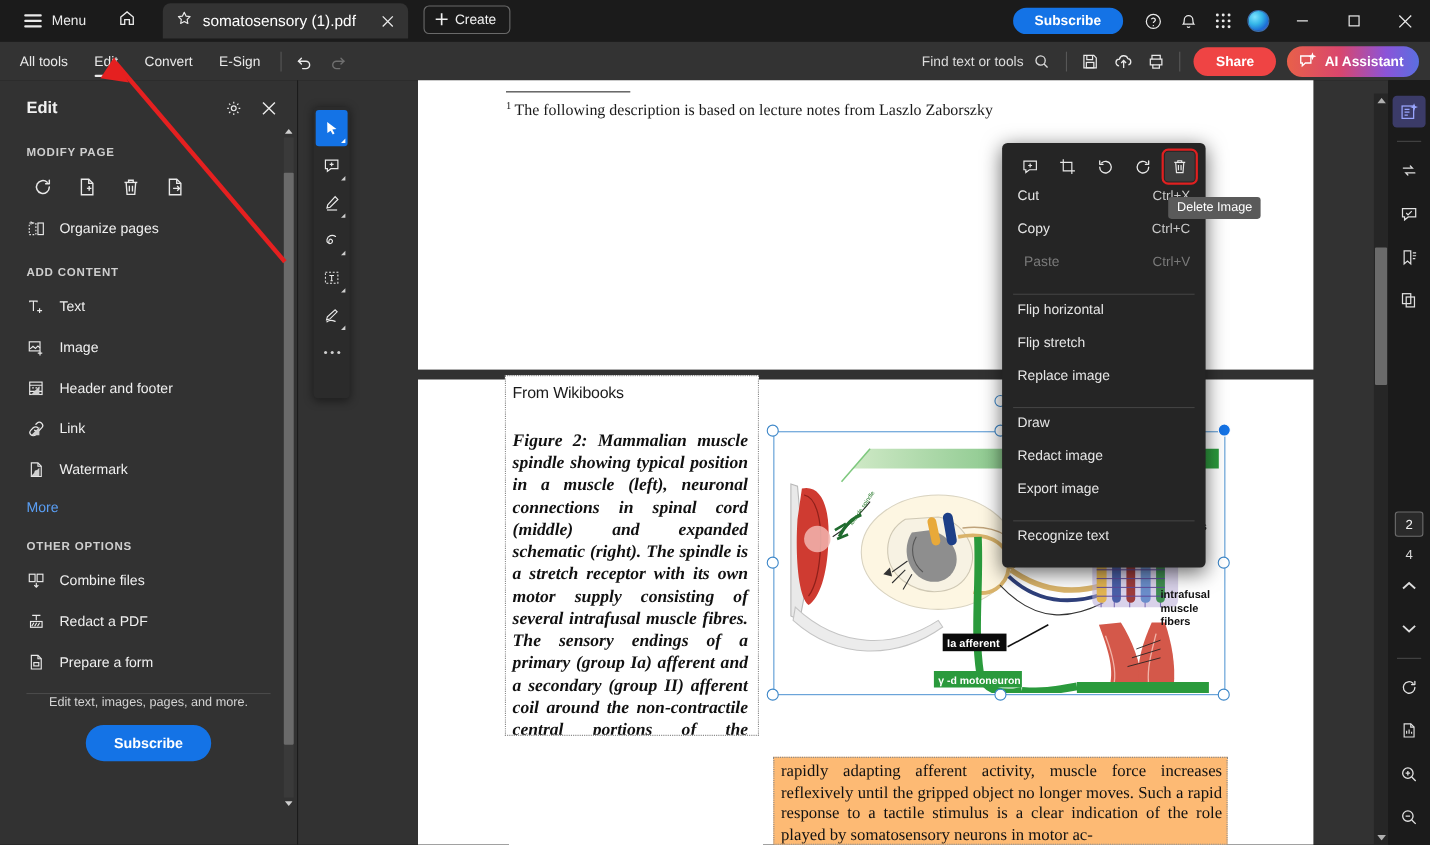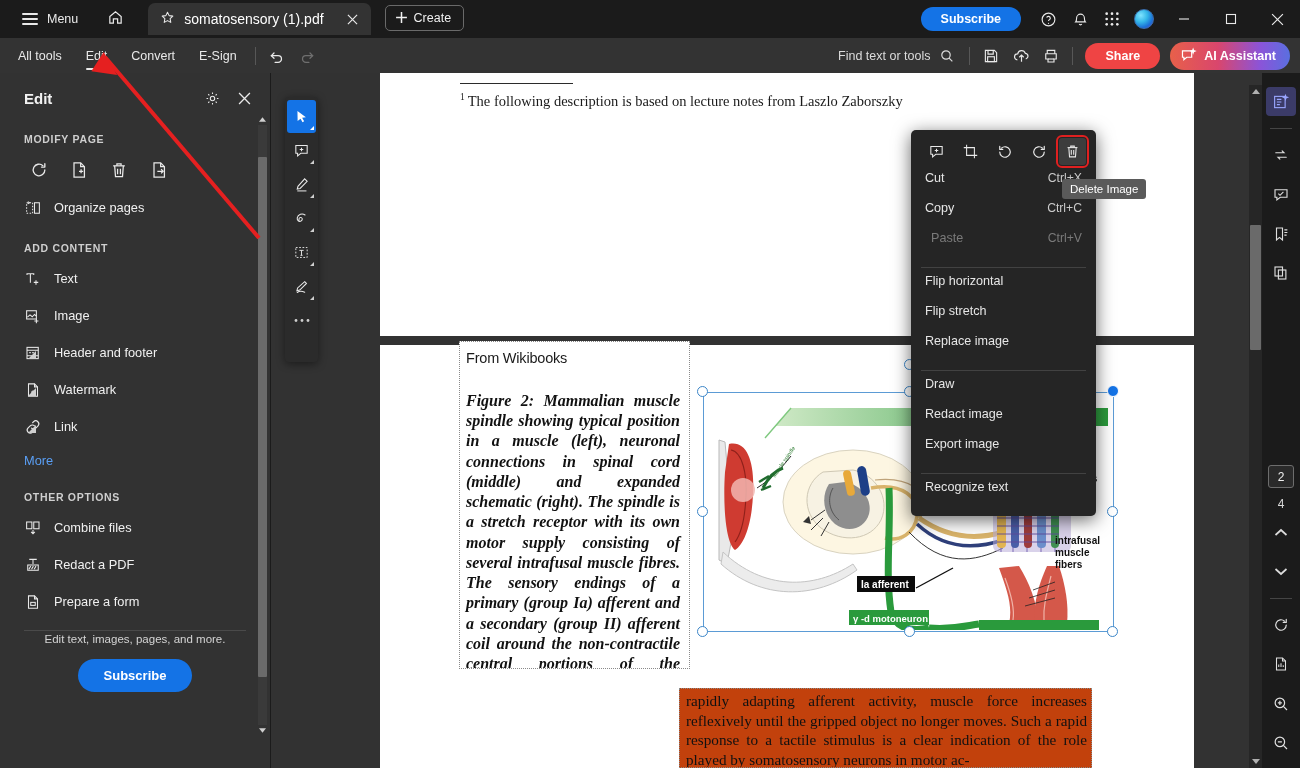--- a/index.html
+++ b/index.html
@@ -134,22 +134,22 @@
     border:1px dotted #8a8a8a; background:#fff; padding:8px 9px 0 6px; overflow:hidden;
   }
   .wiki-title { font-family:"Liberation Sans", sans-serif; font-size:14.5px; color:#1a1a1a; letter-spacing:-.2px;}
   .wiki-body {
     font-family:Liberation Serif, serif; font-style:italic; font-weight:bold;
     font-size:16px; line-height:1.265; color:#111; text-align:justify;
     margin-top:25px; -webkit-hyphens:none; hyphens:none;
   }
 
   .bottombox {
-    position:absolute; left:679px; top:688px; width:413px; height:80px;
-    border:1px dotted #8a8a8a; background:#c2410c; padding:2px 4px 0 6px; overflow:hidden;
+    position:absolute; left:703px; top:688px; width:413px; height:80px;
+    border:1px dotted #8a8a8a; background:#fdba74; padding:2px 4px 0 6px; overflow:hidden;
   }
   .bottom-body {
     font-family:"Liberation Serif", serif; font-size:15.2px; line-height:1.285;
     color:#111; text-align:justify;
   }
 
   
   .selimg { position:absolute; left:703px; top:392px; width:411px; height:240px; }
   .selimg .frame { position:absolute; inset:0; border:1.3px solid #5b9bd5; }
   .handle { position:absolute; width:11px; height:11px; border-radius:50%; background:#fff; border:1.6px solid #3c86c8; cursor:pointer;}
@@ -453,41 +453,41 @@
       </span>
       <span>Header and footer</span>
       <span class="caret">
         <svg width="8" height="8" viewBox="0 0 8 8">
             <path d="M8 0 8 8 0 8Z" fill="#cfcfcf"></path>
           </svg>
       </span>
     </div>
     <div class="lp-item">
       <span class="ico">
+        <svg width="18" height="18" viewBox="0 0 24 24" fill="none" stroke="#e9e9e9" stroke-width="1.5" stroke-linecap="round">
+            <path d="M10 13.5a4 4 0 0 0 5.7 0l2.8-2.8a4 4 0 0 0-5.7-5.7l-1.3 1.3"></path>
+            <path d="M14 10.5a4 4 0 0 0-5.7 0l-2.8 2.8a4 4 0 0 0 5.7 5.7l1.3-1.3"></path>
+          </svg>
+      </span>
+      <span>Link</span>
+      <span class="caret">
+        <svg width="8" height="8" viewBox="0 0 8 8">
+            <path d="M8 0 8 8 0 8Z" fill="#cfcfcf"></path>
+          </svg>
+      </span>
+    </div>
+    <div class="lp-item">
+      <span class="ico">
         <svg width="18" height="18" viewBox="0 0 24 24" fill="none" stroke="#e9e9e9" stroke-width="1.4">
             <path d="M6 3.8h8L18 7.8v12.4H6Z"></path>
             <path d="M14 3.8v4h4"></path>
             <circle cx="12" cy="15" r="1.6"></circle>
           </svg>
       </span>
       <span>Watermark</span>
-      <span class="caret">
-        <svg width="8" height="8" viewBox="0 0 8 8">
-            <path d="M8 0 8 8 0 8Z" fill="#cfcfcf"></path>
-          </svg>
-      </span>
-    </div>
-    <div class="lp-item">
-      <span class="ico">
-        <svg width="18" height="18" viewBox="0 0 24 24" fill="none" stroke="#e9e9e9" stroke-width="1.5" stroke-linecap="round">
-            <path d="M10 13.5a4 4 0 0 0 5.7 0l2.8-2.8a4 4 0 0 0-5.7-5.7l-1.3 1.3"></path>
-            <path d="M14 10.5a4 4 0 0 0-5.7 0l-2.8 2.8a4 4 0 0 0 5.7 5.7l1.3-1.3"></path>
-          </svg>
-      </span>
-      <span>Link</span>
       <span class="caret">
         <svg width="8" height="8" viewBox="0 0 8 8">
             <path d="M8 0 8 8 0 8Z" fill="#cfcfcf"></path>
           </svg>
       </span>
     </div>
     <div class="lp-more">More</div>
 
     <div class="section-label">Other options</div>
     <div class="lp-item">

